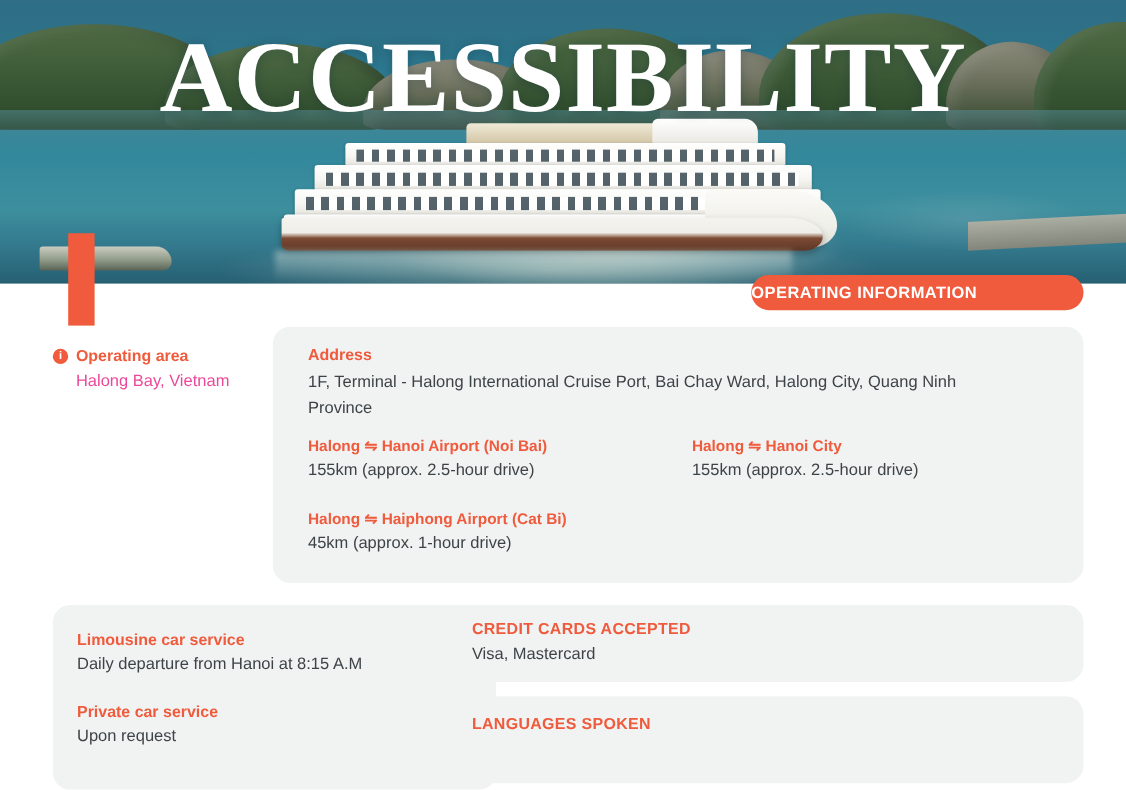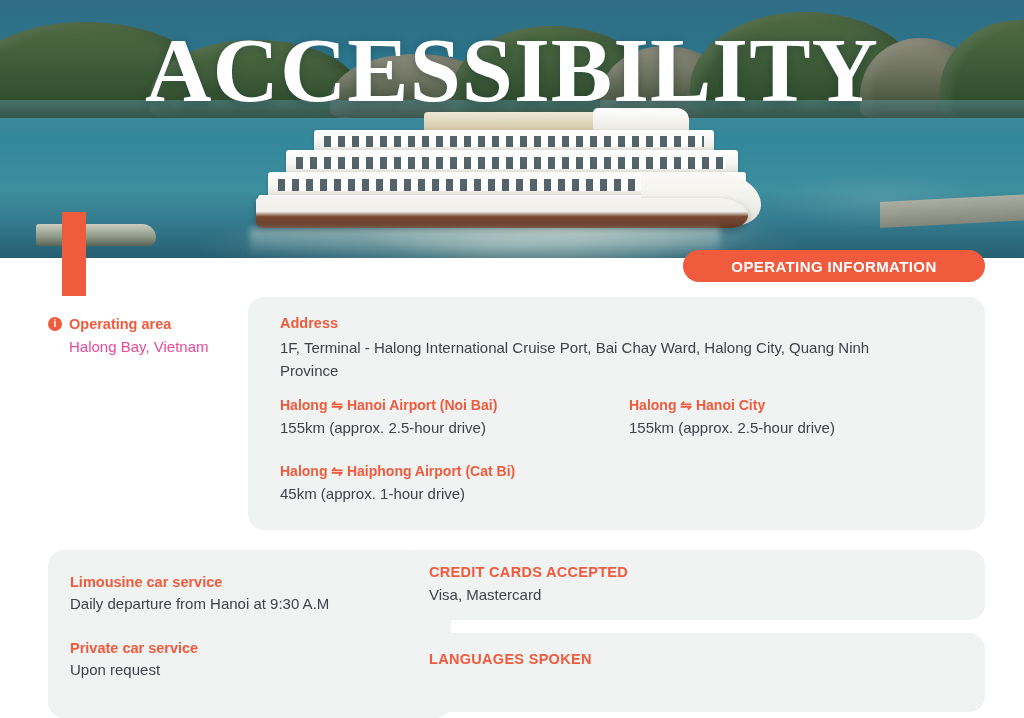--- a/index.html
+++ b/index.html
@@ -134,21 +134,20 @@
 
   
   .op-pill {
     position: absolute;
     left: 683px; top: 250px;
     width: 302px; height: 32px;
     background: #ef5b3c;
     border-radius: 16px;
     display: flex;
     align-items: center;
-    justify-content: center;
     color: #ffffff;
     font-size: 15px;
     font-weight: 700;
     letter-spacing: .4px;
   }
 
   
   .op-area {
     position: absolute;
     left: 48px; top: 316px;
@@ -295,21 +294,21 @@
   </div>
 
   <div class="route r-catbi">
     <div class="lbl route-lbl">Halong ⇋ Haiphong Airport (Cat Bi)</div>
     <div class="val route-val">45km (approx. 1-hour drive)</div>
   </div>
 </div>
 
 <div class="card card-cars">
   <div class="lbl c-lim-lbl">Limousine car service</div>
-  <div class="val c-lim-val">Daily departure from Hanoi at 9:30 A.M</div>
+  <div class="val c-lim-val">Daily departure from Hanoi at 8:15 A.M</div>
   <div class="lbl c-priv-lbl">Private car service</div>
   <div class="val c-priv-val">Upon request</div>
 </div>
 
 <div class="card card-cards">
   <div class="lbl cc-lbl">CREDIT CARDS ACCEPTED</div>
   <div class="val cc-val">Visa, Mastercard</div>
 </div>
 
 <div class="card card-langs">

